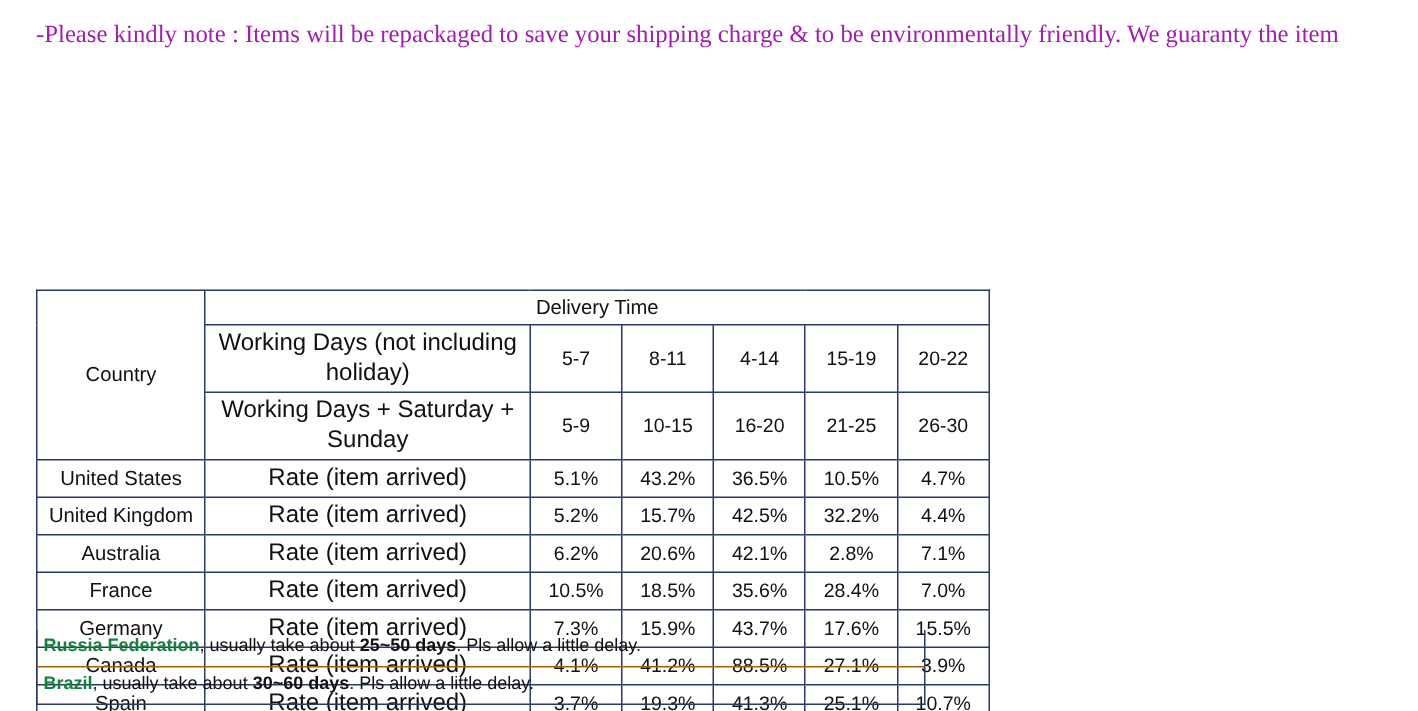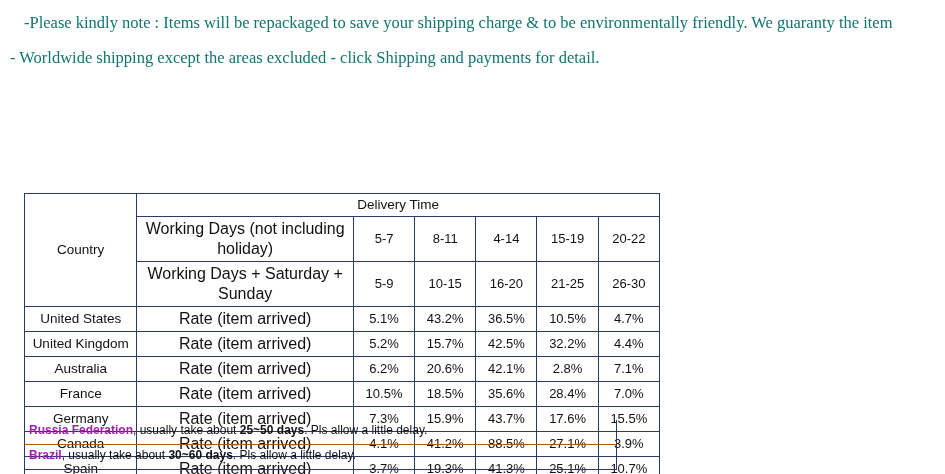--- a/index.html
+++ b/index.html
@@ -19,21 +19,21 @@
     width: 945px;
     height: 474px;
   }
   .notes {
     padding: 14px 10px 0 10px;
   }
   .note-line {
     font-family: "Liberation Serif", serif;
     font-size: 16.5px;
     line-height: 1.1;
-    color: #0f766e;
+    color: #a21caf;
     margin: 0 0 17px 0;
     white-space: nowrap;
   }
   .note-line.first {
     padding-left: 14px;
   }
   .table-wrap {
     position: absolute;
     left: 24px;
     top: 193px;
@@ -79,33 +79,32 @@
     border-top: 1px solid #a16207;
     padding: 3px 4px 4px 4px;
     font-family: "Liberation Sans", sans-serif;
     font-size: 12px;
     color: #111111;
     height: 17px;
     white-space: nowrap;
   }
   .bottom-row:first-child { border-top: none; }
   .country-red {
-    color: #a21caf;
+    color: #15803d;
     font-weight: bold;
   }
   .bold-text { font-weight: bold; }
 </style>
 </head>
 <body>
 
 <div class="page">
 
   <div class="notes">
     <p class="note-line first">-Please kindly note : Items will be repackaged to save your shipping charge &amp; to be environmentally friendly. We guaranty the item</p>
-    <p class="note-line">- Worldwide shipping except the areas excluded - click Shipping and payments for detail.</p>
   </div>
 
   <div class="table-wrap">
     <table class="delivery">
       <colgroup>
         <col class="col-country">
         <col class="col-days">
         <col class="col-num">
         <col class="col-num">
         <col class="col-num">

